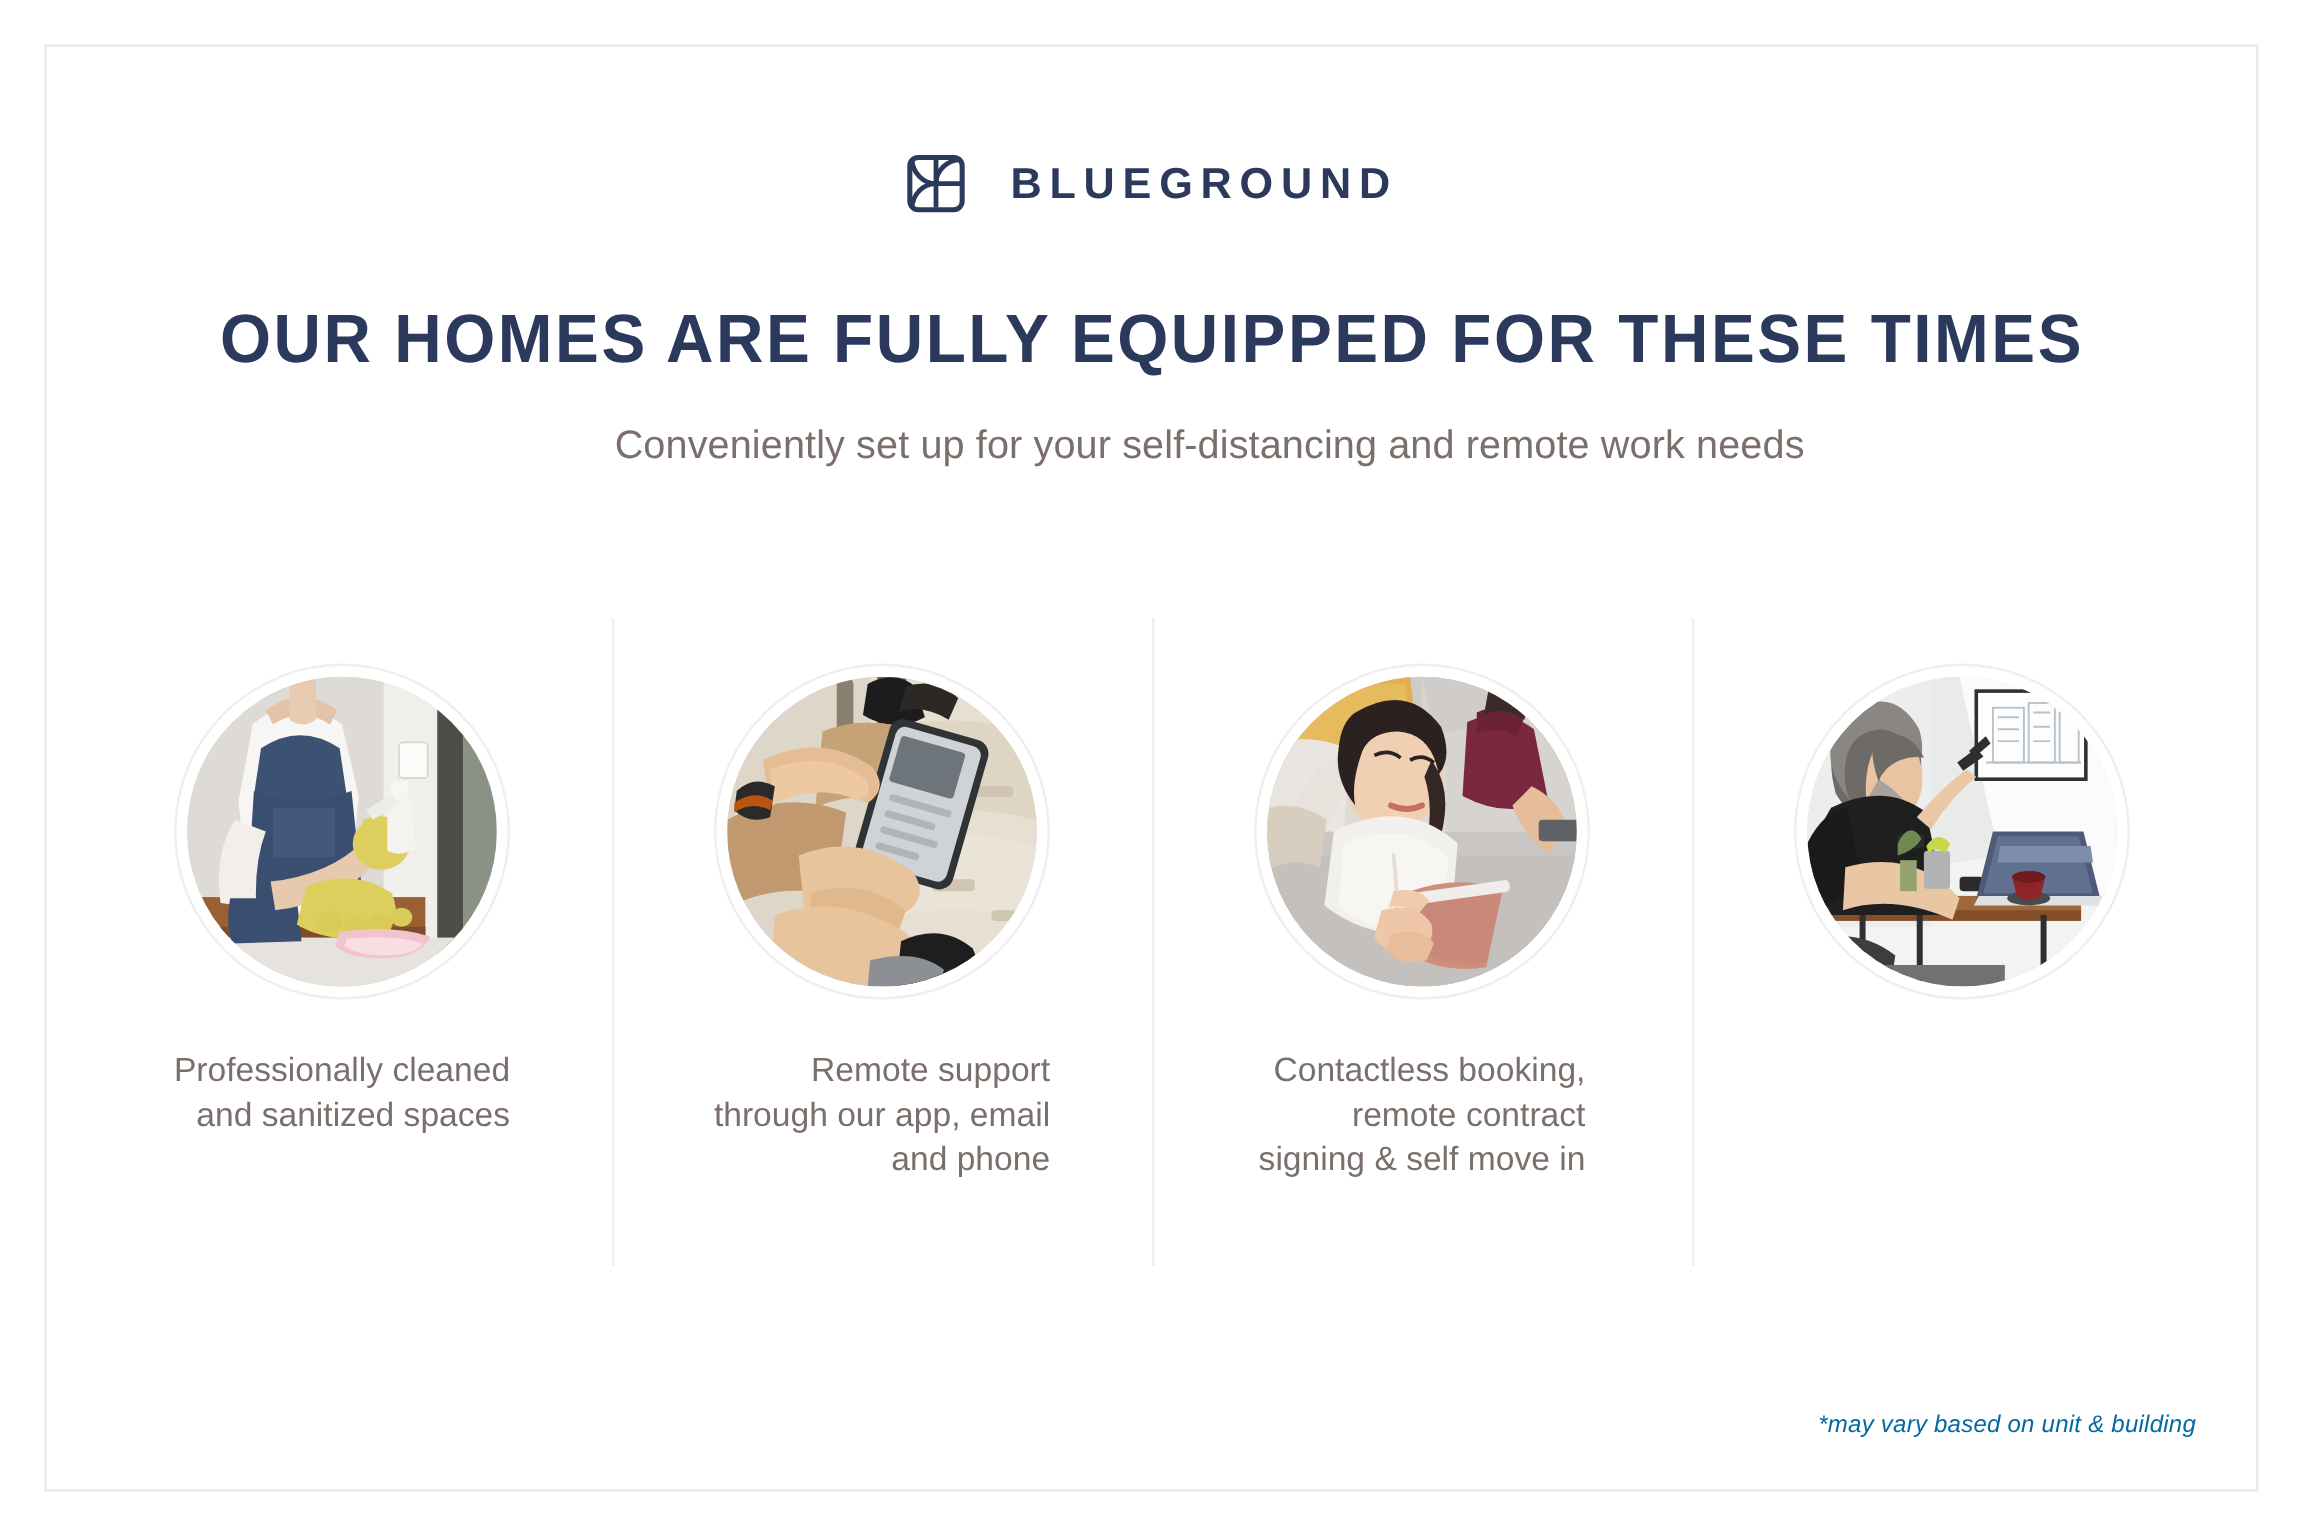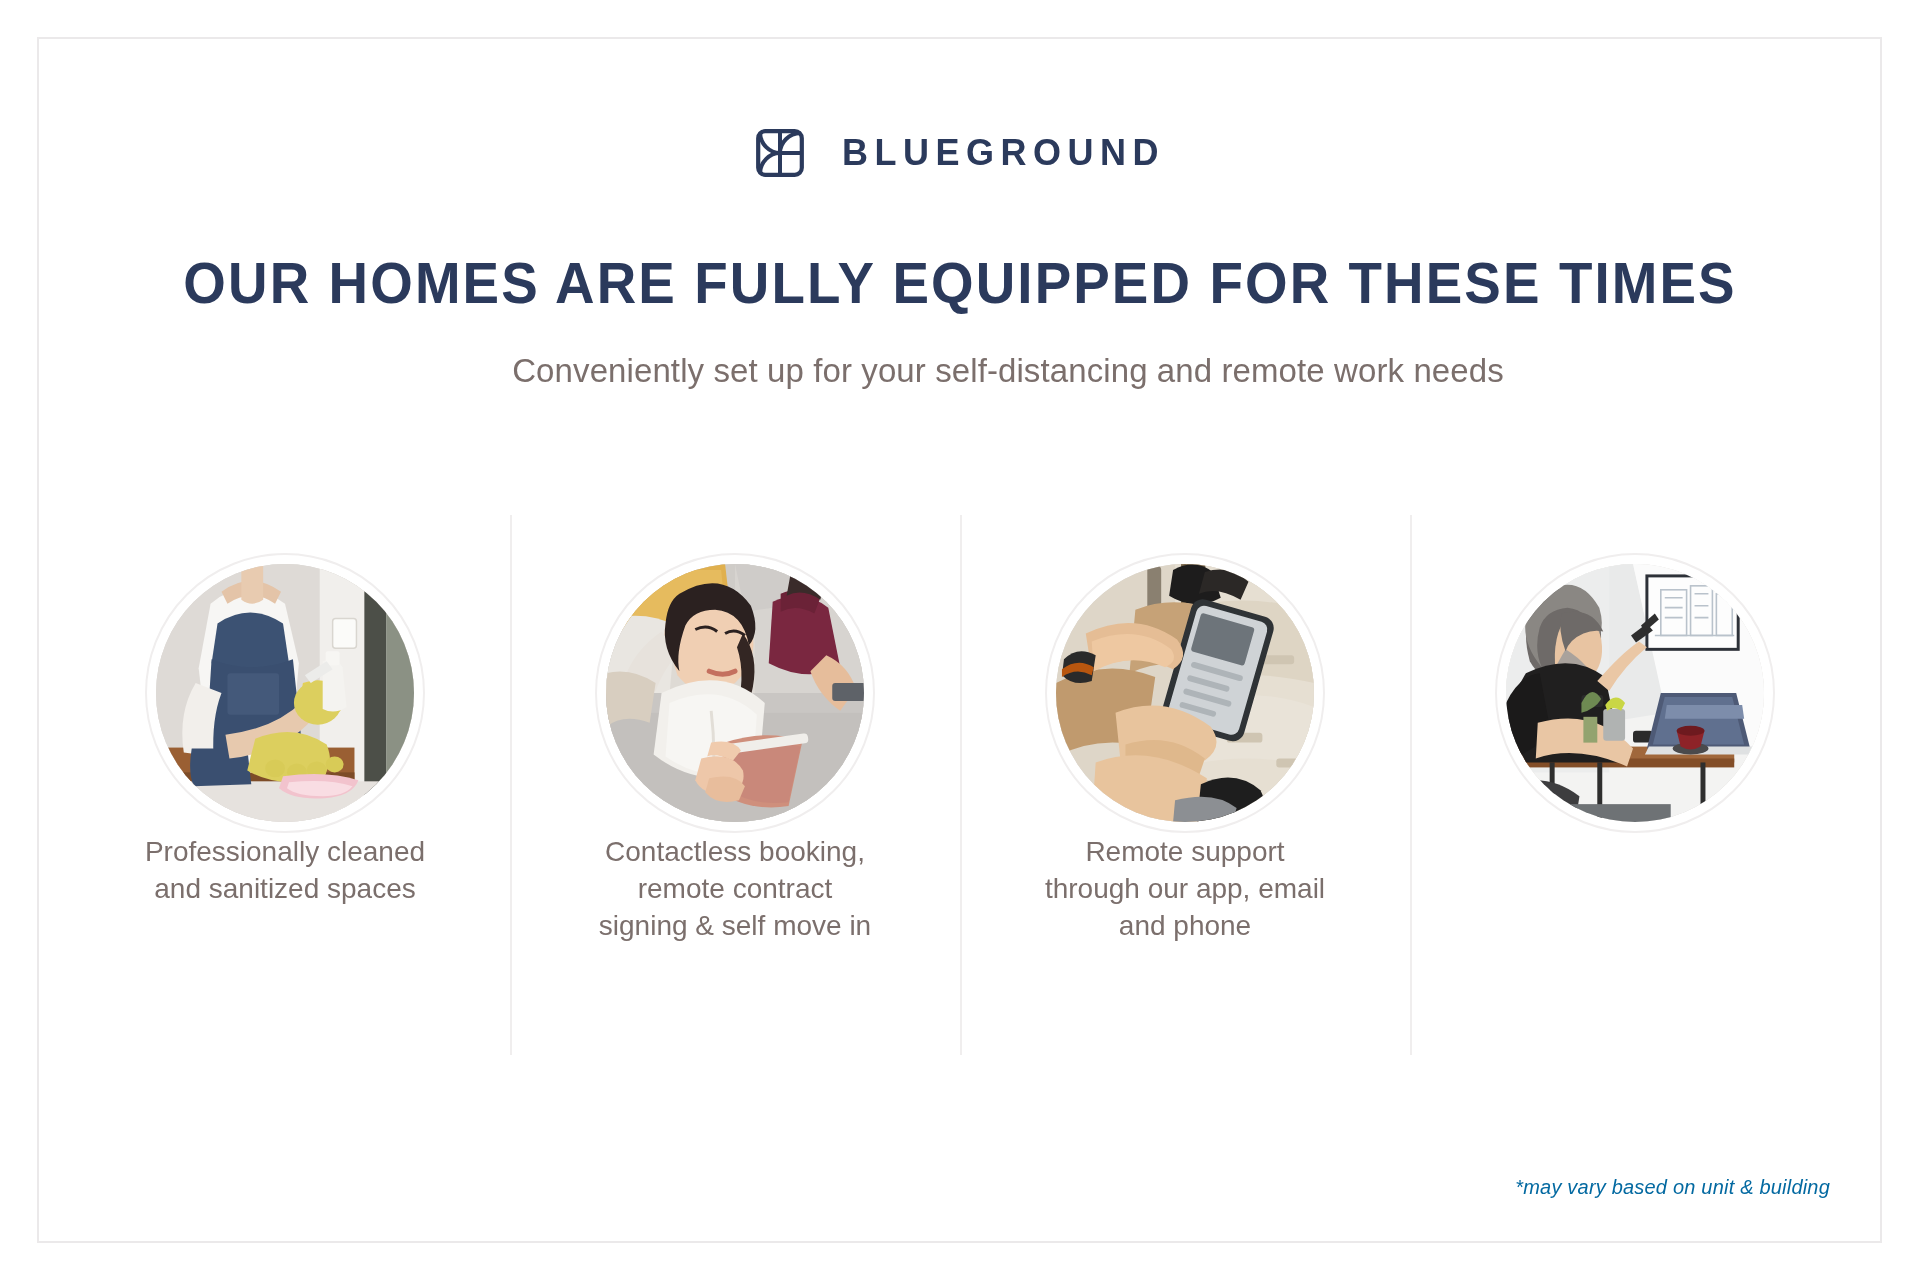--- a/index.html
+++ b/index.html
@@ -136,21 +136,22 @@
     width: 100%;
     height: 100%;
     border-radius: 50%;
     overflow: hidden;
     position: relative;
     background: #d8d4d0;
   }
   .photo svg { display: block; width: 100%; height: 100%; }
 
   .caption {
-    text-align: center;
+    margin-top: 40px;
+    text-align: right;
     font-family: "Liberation Sans", sans-serif;
     font-size: 28px;
     line-height: 1.33;
     color: #7b6f6c;
     max-width: 330px;
     white-space: pre-line;
   }
 
   .footnote {
     position: absolute;
@@ -220,64 +221,20 @@
             <ellipse cx="142" cy="210" rx="10" ry="9" fill="#d8cb57"></ellipse>
             <ellipse cx="162" cy="208" rx="10" ry="9" fill="#d8cb57"></ellipse>
             <ellipse cx="180" cy="202" rx="9" ry="8" fill="#d8cb57"></ellipse>
             <path d="M128 214 q44 -6 76 4 q-6 16 -34 18 q-32 2 -46 -10z" fill="#f2c3cd"></path>
             <path d="M134 220 q40 -4 64 4 q-8 10 -30 10 q-26 0 -36 -8z" fill="#f9dde3"></path>
           </svg>
         </div>
       </div>
       <div class="caption">Professionally cleaned
 and sanitized spaces</div>
-    </div>
-
-    <div class="col">
-      <div class="photo-ring">
-        <div class="photo">
-          <svg viewBox="0 0 260 260" preserveAspectRatio="xMidYMid slice">
-            <rect x="0" y="0" width="260" height="260" fill="#cfccc8"></rect>
-            <rect x="130" y="0" width="130" height="140" fill="#d7d4d0"></rect>
-            <path d="M20 0 h100 l8 70 H16z" fill="#e0b04e"></path>
-            <path d="M24 6 h92 l6 60 H20z" fill="#e6bb5e"></path>
-            <rect x="0" y="62" width="150" height="70" fill="#dedad4"></rect>
-            <path d="M0 56 q40 -10 70 6 l-6 70 H0z" fill="#e9e6e1"></path>
-            <rect x="0" y="130" width="260" height="130" fill="#c9c6c3"></rect>
-            <rect x="0" y="150" width="260" height="110" fill="#c3c0bd"></rect>
-            <path d="M130 0 h60 l10 40 -60 8z" fill="#cfccc9"></path>
-            <path d="M168 38 q30 -14 56 6 l12 60 q-34 16 -72 -4z" fill="#7a2740"></path>
-            <path d="M176 30 q22 -10 40 4 l-6 16 q-18 -10 -34 -2z" fill="#6b2237"></path>
-            <path d="M186 10 q22 -8 34 8 l-4 18 q-18 -12 -34 -4z" fill="#3a2b2a"></path>
-            <path d="M222 92 q22 10 30 34 l-16 22 q-22 -16 -30 -40z" fill="#e6bd9b"></path>
-            <rect x="228" y="120" width="34" height="18" rx="3" fill="#5e6268"></rect>
-            <path d="M60 60 q18 -18 34 0 l-4 22 q-18 10 -32 -4z" fill="#eac9ad"></path>
-            <path d="M56 68 q-26 18 -36 44 l30 16 q10 -26 24 -38z" fill="#e7e2dc"></path>
-            <path d="M0 110 q26 -6 50 10 l-6 40 q-26 -10 -44 4z" fill="#d8cec0"></path>
-            <path d="M78 36 q40 -22 66 18 q14 40 -14 66 q-34 22 -58 -8 q-16 -44 6 -76z" fill="#f0cfb3"></path>
-            <path d="M74 30 q44 -26 72 12 q10 26 -2 40 q-6 -34 -34 -36 q-22 0 -30 16 q-10 28 -6 46 q-18 -22 -14 -48 q2 -22 14 -30z" fill="#2b2120"></path>
-            <path d="M138 70 q16 22 10 54 q-4 22 -18 30 q12 -40 2 -70z" fill="#332623"></path>
-            <path d="M90 66 q12 -6 22 2" stroke="#2b2120" stroke-width="3" fill="none"></path>
-            <path d="M120 70 q10 -6 20 2" stroke="#2b2120" stroke-width="3" fill="none"></path>
-            <path d="M104 108 q14 6 26 0" stroke="#c4705f" stroke-width="5" fill="none" stroke-linecap="round"></path>
-            <path d="M56 130 q60 -30 104 10 l-6 70 q-60 18 -106 -18z" fill="#f2f0ec"></path>
-            <path d="M64 140 q52 -22 88 12 l-4 56 q-48 14 -88 -14z" fill="#f7f6f3"></path>
-            <path d="M106 148 q4 34 2 64" stroke="#e2ded7" stroke-width="3" fill="none"></path>
-            <path d="M120 180 q40 -14 78 -2 l-14 66 q-42 6 -72 -16z" fill="#cf8f7c"></path>
-            <path d="M128 186 q36 -12 68 -2 l-12 56 q-36 4 -60 -12z" fill="#c9887a"></path>
-            <rect x="120" y="176" width="84" height="10" rx="4" fill="#f0eeea" transform="rotate(-8 162 181)"></rect>
-            <path d="M96 196 q30 -8 42 12 q4 18 -16 24 q-24 2 -32 -14z" fill="#eec7a9"></path>
-            <path d="M104 216 q26 -6 36 8 l-6 14 q-22 6 -34 -8z" fill="#e8bd9c"></path>
-            <path d="M106 180 q22 -4 30 8 l-8 10 q-18 -8 -26 -4z" fill="#f0cbad"></path>
-          </svg>
-        </div>
-      </div>
-      <div class="caption">Contactless booking,
-remote contract
-signing &amp; self move in</div>
     </div>
 
     <div class="col">
       <div class="photo-ring">
         <div class="photo">
           <svg viewBox="0 0 260 260" preserveAspectRatio="xMidYMid slice">
             <rect x="0" y="0" width="260" height="260" fill="#ded6c8"></rect>
             <rect x="120" y="0" width="140" height="260" fill="#e6dfd2"></rect>
             <path d="M150 40 q60 -10 110 10 l0 70 q-60 -14 -110 -4z" fill="#ded5c4"></path>
             <path d="M130 140 q70 -18 130 4 v60 q-70 -16 -130 0z" fill="#e9e3d8"></path>
@@ -311,20 +268,64 @@
             <path d="M70 182 q44 -14 80 14 l-6 18 q-38 -18 -74 2z" fill="#dfb88c"></path>
             <path d="M40 200 q56 -20 112 16 l-4 44 H36z" fill="#e8c49d"></path>
             <path d="M146 222 q34 -16 60 6 q10 18 -12 28 l-52 4z" fill="#1e1e1e"></path>
             <path d="M120 238 q40 -10 62 8 l-4 14 H118z" fill="#8c8f93"></path>
           </svg>
         </div>
       </div>
       <div class="caption">Remote support
 through our app, email
 and phone</div>
+    </div>
+
+    <div class="col">
+      <div class="photo-ring">
+        <div class="photo">
+          <svg viewBox="0 0 260 260" preserveAspectRatio="xMidYMid slice">
+            <rect x="0" y="0" width="260" height="260" fill="#cfccc8"></rect>
+            <rect x="130" y="0" width="130" height="140" fill="#d7d4d0"></rect>
+            <path d="M20 0 h100 l8 70 H16z" fill="#e0b04e"></path>
+            <path d="M24 6 h92 l6 60 H20z" fill="#e6bb5e"></path>
+            <rect x="0" y="62" width="150" height="70" fill="#dedad4"></rect>
+            <path d="M0 56 q40 -10 70 6 l-6 70 H0z" fill="#e9e6e1"></path>
+            <rect x="0" y="130" width="260" height="130" fill="#c9c6c3"></rect>
+            <rect x="0" y="150" width="260" height="110" fill="#c3c0bd"></rect>
+            <path d="M130 0 h60 l10 40 -60 8z" fill="#cfccc9"></path>
+            <path d="M168 38 q30 -14 56 6 l12 60 q-34 16 -72 -4z" fill="#7a2740"></path>
+            <path d="M176 30 q22 -10 40 4 l-6 16 q-18 -10 -34 -2z" fill="#6b2237"></path>
+            <path d="M186 10 q22 -8 34 8 l-4 18 q-18 -12 -34 -4z" fill="#3a2b2a"></path>
+            <path d="M222 92 q22 10 30 34 l-16 22 q-22 -16 -30 -40z" fill="#e6bd9b"></path>
+            <rect x="228" y="120" width="34" height="18" rx="3" fill="#5e6268"></rect>
+            <path d="M60 60 q18 -18 34 0 l-4 22 q-18 10 -32 -4z" fill="#eac9ad"></path>
+            <path d="M56 68 q-26 18 -36 44 l30 16 q10 -26 24 -38z" fill="#e7e2dc"></path>
+            <path d="M0 110 q26 -6 50 10 l-6 40 q-26 -10 -44 4z" fill="#d8cec0"></path>
+            <path d="M78 36 q40 -22 66 18 q14 40 -14 66 q-34 22 -58 -8 q-16 -44 6 -76z" fill="#f0cfb3"></path>
+            <path d="M74 30 q44 -26 72 12 q10 26 -2 40 q-6 -34 -34 -36 q-22 0 -30 16 q-10 28 -6 46 q-18 -22 -14 -48 q2 -22 14 -30z" fill="#2b2120"></path>
+            <path d="M138 70 q16 22 10 54 q-4 22 -18 30 q12 -40 2 -70z" fill="#332623"></path>
+            <path d="M90 66 q12 -6 22 2" stroke="#2b2120" stroke-width="3" fill="none"></path>
+            <path d="M120 70 q10 -6 20 2" stroke="#2b2120" stroke-width="3" fill="none"></path>
+            <path d="M104 108 q14 6 26 0" stroke="#c4705f" stroke-width="5" fill="none" stroke-linecap="round"></path>
+            <path d="M56 130 q60 -30 104 10 l-6 70 q-60 18 -106 -18z" fill="#f2f0ec"></path>
+            <path d="M64 140 q52 -22 88 12 l-4 56 q-48 14 -88 -14z" fill="#f7f6f3"></path>
+            <path d="M106 148 q4 34 2 64" stroke="#e2ded7" stroke-width="3" fill="none"></path>
+            <path d="M120 180 q40 -14 78 -2 l-14 66 q-42 6 -72 -16z" fill="#cf8f7c"></path>
+            <path d="M128 186 q36 -12 68 -2 l-12 56 q-36 4 -60 -12z" fill="#c9887a"></path>
+            <rect x="120" y="176" width="84" height="10" rx="4" fill="#f0eeea" transform="rotate(-8 162 181)"></rect>
+            <path d="M96 196 q30 -8 42 12 q4 18 -16 24 q-24 2 -32 -14z" fill="#eec7a9"></path>
+            <path d="M104 216 q26 -6 36 8 l-6 14 q-22 6 -34 -8z" fill="#e8bd9c"></path>
+            <path d="M106 180 q22 -4 30 8 l-8 10 q-18 -8 -26 -4z" fill="#f0cbad"></path>
+          </svg>
+        </div>
+      </div>
+      <div class="caption">Contactless booking,
+remote contract
+signing &amp; self move in</div>
     </div>
 
     <div class="col">
       <div class="photo-ring">
         <div class="photo">
           <svg viewBox="0 0 260 260" preserveAspectRatio="xMidYMid slice">
             <rect x="0" y="0" width="260" height="260" fill="#f3f3f2"></rect>
             <path d="M104 0 h24 l34 150 -64 10z" fill="#e9eaea"></path>
             <path d="M128 0 h132 v190 H170z" fill="#fbfbfb"></path>
             <rect x="0" y="0" width="104" height="210" fill="#eceded"></rect>

